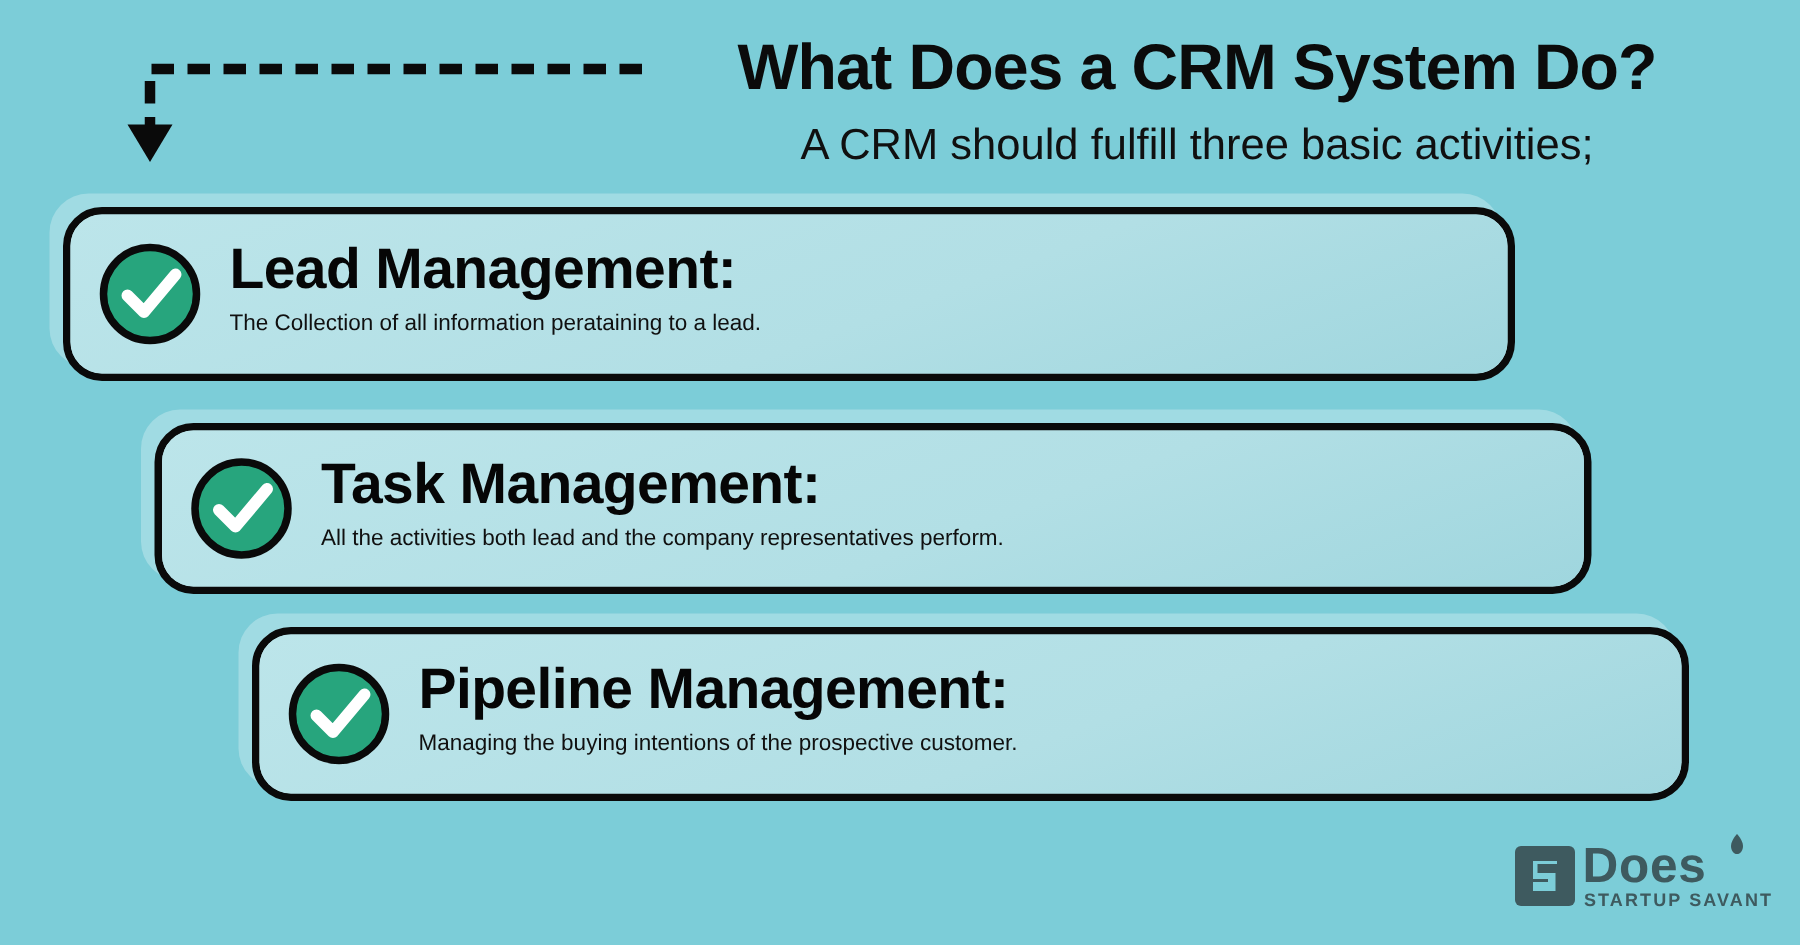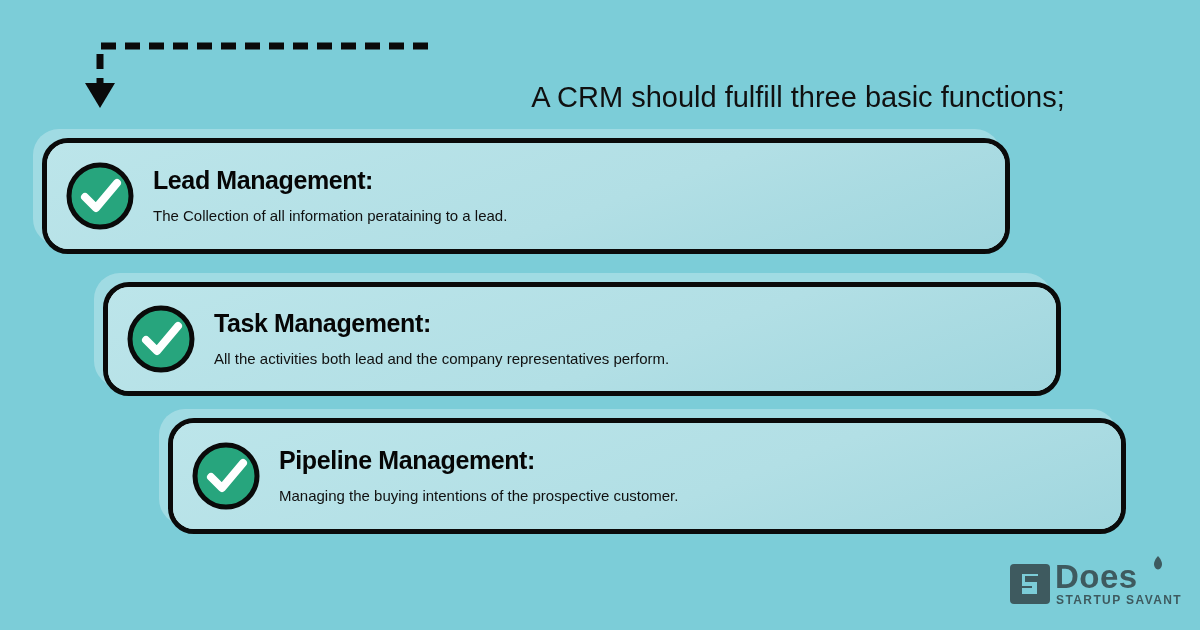--- a/index.html
+++ b/index.html
@@ -99,21 +99,21 @@
   }
 
   .card-text {
     flex: 1 1 auto;
     min-width: 0;
     padding-right: 18px;
   }
   .card-heading {
     font-family: "Liberation Sans", sans-serif;
     font-weight: bold;
-    font-size: 25px;
+    font-size: 38px;
     line-height: 38px;
     letter-spacing: -0.4px;
     color: #060606;
     white-space: nowrap;
     margin-bottom: 2px;
   }
   .card-desc {
     font-family: "Liberation Sans", sans-serif;
     font-weight: normal;
     font-size: 15px;
@@ -181,21 +181,22 @@
 </head>
 <body>
 
 <div id="canvas">
 
   <svg class="arrow-svg" viewBox="0 0 350 90">
     <path d="M 348 18 L 20 18 L 20 58" fill="none" stroke="#0A0A0A" stroke-width="7" stroke-dasharray="15 9" stroke-linecap="butt"></path>
     <polygon points="5,55 35,55 20,80" fill="#0A0A0A"></polygon>
   </svg>
 
-  <div class="header-subtitle">A CRM should fulfill three basic functions;</div>
+  <div class="header-title">What Does a CRM System Do?</div>
+  <div class="header-subtitle">A CRM should fulfill three basic activities;</div>
 
   <div class="card" style="left:42px; top:138px; width:968px; height:116px;">
     <div class="card-inner">
       <div class="card-body">
         <div class="check-wrap">
           <svg class="check-circle" viewBox="0 0 70 70">
             <circle cx="35" cy="35" r="31" fill="#27A57D" stroke="#0A0A0A" stroke-width="5"></circle>
             <path d="M 20 36 L 31 47 L 52 22" fill="none" stroke="#FFFFFF" stroke-width="8" stroke-linecap="round" stroke-linejoin="round"></path>
           </svg>
         </div>

